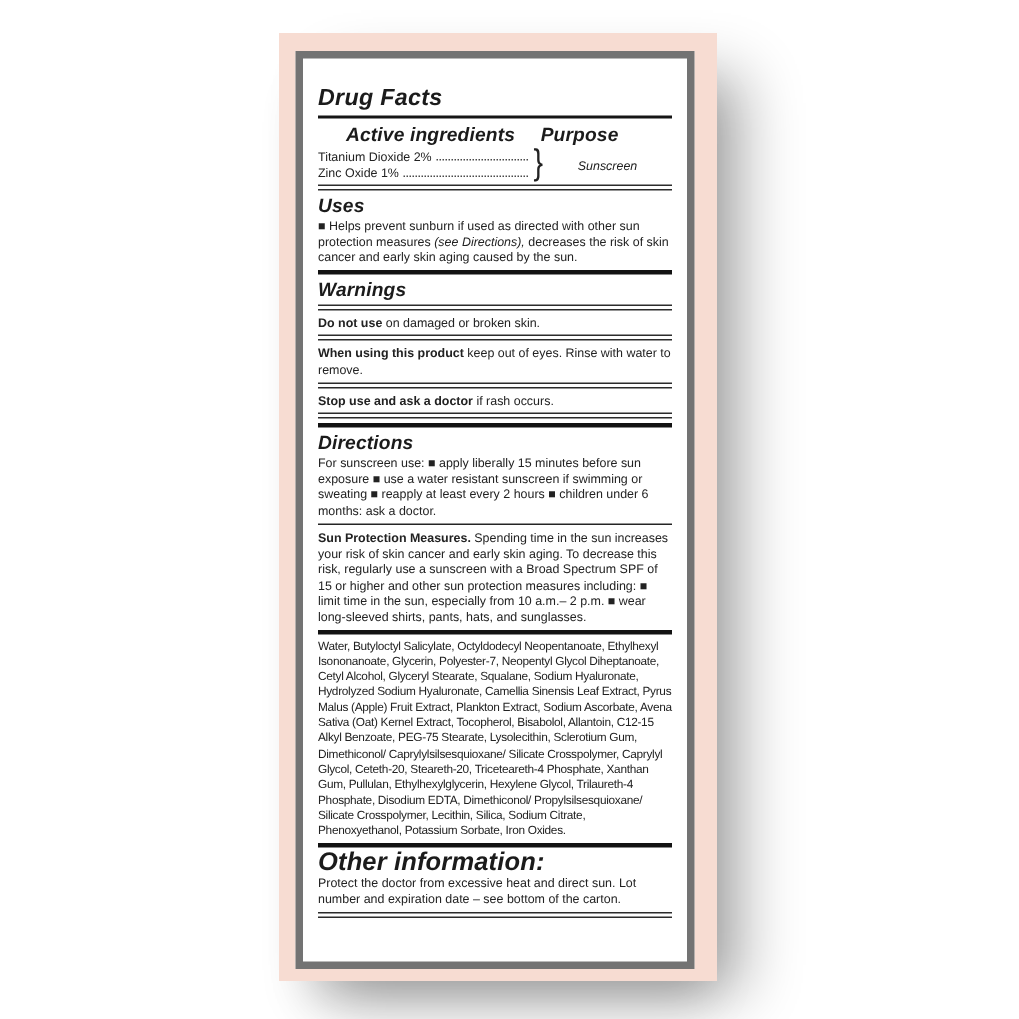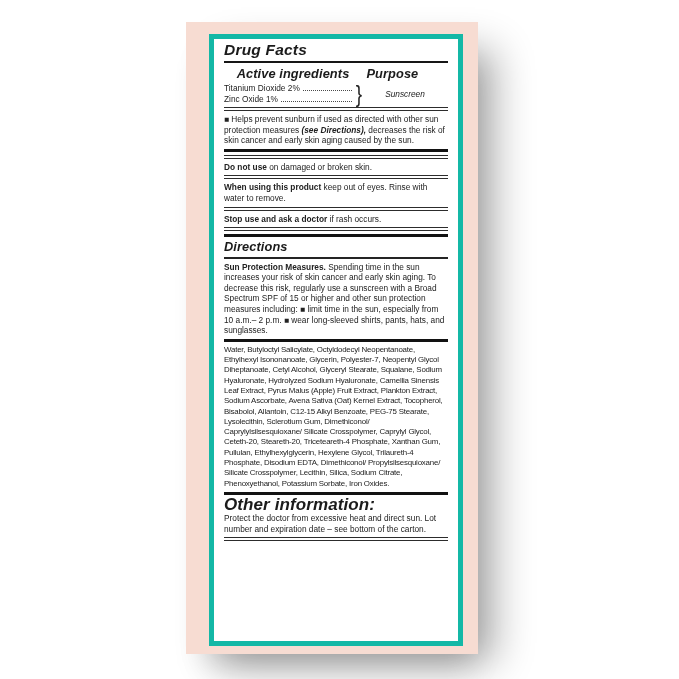--- a/index.html
+++ b/index.html
@@ -13,44 +13,43 @@
   .carton {
     position:absolute; left:186px; top:22px;
     width:292px; height:632px;
     background:#f7dcd2;
     box-sizing:border-box;
     padding:12px 15px 8px 11px;
     box-shadow: 26px 18px 38px -10px rgba(0,0,0,0.33), 6px 26px 30px -14px rgba(0,0,0,0.18);
   }
   .label {
     background:#ffffff;
-    border:5px solid #14b8a6;
+    border:5px solid #737373;
     height:100%;
     box-sizing:border-box;
-    padding:2px 10px 4px 10px;
+    padding:18px 10px 4px 10px;
     overflow:hidden;
-    margin-left:12px;
   }
   .title {
     font-size:15.5px; font-weight:bold; font-style:italic;
     line-height:18px; letter-spacing:0.2px;
   }
   .rule-title { height:2px; background:#161616; margin:2px 0 3px 0; }
   .rule-thick { height:3px; background:#121212; margin:3px 0; }
   .rule-double { height:2px; border-top:1px solid #2c2c2c; border-bottom:1px solid #2c2c2c; margin:3px 0; }
   .rule-thin { height:1.5px; background:#242424; margin:3px 0; }
   .sec-head {
     font-size:12.8px; font-weight:bold; font-style:italic;
     line-height:14px; margin:1px 0 1px 0; letter-spacing:0.1px;
   }
   .body-txt {
     font-size:8.3px; line-height:10.6px; color:#222222;
   }
   .bold { font-weight:bold; }
-  .bi { font-weight:bold; font-style:italic; }
+  .bi { font-weight:normal; font-style:italic; }
   
   .active-headrow { display:flex; justify-content:center; align-items:baseline; }
   .purpose-head { width:86px; text-align:center; }
   .active-grid { display:flex; align-items:center; margin-top:1px; }
   .active-rows { flex:1 1 auto; }
   .ing-row { display:flex; align-items:flex-end; font-size:8.3px; line-height:10.5px; color:#222; }
   .leader { flex:1 1 auto; border-bottom:1.6px dotted #4a4a4a; margin:0 3px 2.5px 3px; min-width:20px; }
   .brace {
     font-size:19px; line-height:20px; color:#222;
     transform:scaleY(1.25); display:inline-block; margin-left:1px;
@@ -85,37 +84,40 @@
             <span class="leader"></span>
           </div>
         </div>
         <span class="brace">}</span>
         <span class="purpose-val">Sunscreen</span>
       </div>
     </div>
     <div class="rule-double"></div>
 
     <div>
+      <div class="sec-head">Uses</div>
       <div class="body-txt"><span>■ Helps prevent sunburn if used as directed with other sun protection measures </span><span class="bi">(see Directions),</span><span> decreases the risk of skin cancer and early skin aging caused by the sun.</span></div>
     </div>
     <div class="rule-thick"></div>
 
     <div>
+      <div class="sec-head" style="margin-bottom:0">Warnings</div>
       <div class="rule-double"></div>
       <div class="body-txt warn-item"><span class="bold">Do not use</span><span> on damaged or broken skin.</span></div>
       <div class="rule-double"></div>
       <div class="body-txt warn-item"><span class="bold">When using this product</span><span> keep out of eyes. Rinse with water to remove.</span></div>
       <div class="rule-double"></div>
       <div class="body-txt warn-item"><span class="bold">Stop use and ask a doctor</span><span> if rash occurs.</span></div>
       <div class="rule-double"></div>
     </div>
     <div class="rule-thick"></div>
 
     <div>
       <div class="sec-head">Directions</div>
+      <div class="body-txt">For sunscreen use: ■  apply liberally 15 minutes before sun exposure  ■  use a water resistant sunscreen if swimming or sweating  ■  reapply at least every 2 hours  ■  children under 6 months: ask a doctor.</div>
     </div>
     <div class="rule-thin"></div>
 
     <div class="body-txt"><span class="bold">Sun Protection Measures.</span><span> Spending time in the sun increases your risk of skin cancer and early skin aging. To decrease this risk, regularly use a sunscreen with a Broad Spectrum SPF of 15 or higher and other sun protection measures including: ■ limit time in the sun, especially from 10 a.m.– 2 p.m. ■ wear long-sleeved shirts, pants, hats, and sunglasses.</span></div>
     <div class="rule-thick"></div>
 
     <div>
       <div class="inactive-txt">Water, Butyloctyl Salicylate, Octyldodecyl Neopentanoate, Ethylhexyl Isononanoate, Glycerin, Polyester-7, Neopentyl Glycol Diheptanoate, Cetyl Alcohol, Glyceryl Stearate, Squalane, Sodium Hyaluronate, Hydrolyzed Sodium Hyaluronate, Camellia Sinensis Leaf Extract, Pyrus Malus (Apple) Fruit Extract, Plankton Extract, Sodium Ascorbate, Avena Sativa (Oat) Kernel Extract, Tocopherol, Bisabolol, Allantoin, C12-15 Alkyl Benzoate, PEG-75 Stearate, Lysolecithin, Sclerotium Gum, Dimethiconol/ Caprylylsilsesquioxane/ Silicate Crosspolymer, Caprylyl Glycol, Ceteth-20, Steareth-20, Triceteareth-4 Phosphate, Xanthan Gum, Pullulan, Ethylhexylglycerin, Hexylene Glycol, Trilaureth-4 Phosphate, Disodium EDTA, Dimethiconol/ Propylsilsesquioxane/ Silicate Crosspolymer, Lecithin, Silica, Sodium Citrate, Phenoxyethanol, Potassium Sorbate, Iron Oxides.</div>
     </div>
     <div class="rule-thick"></div>

